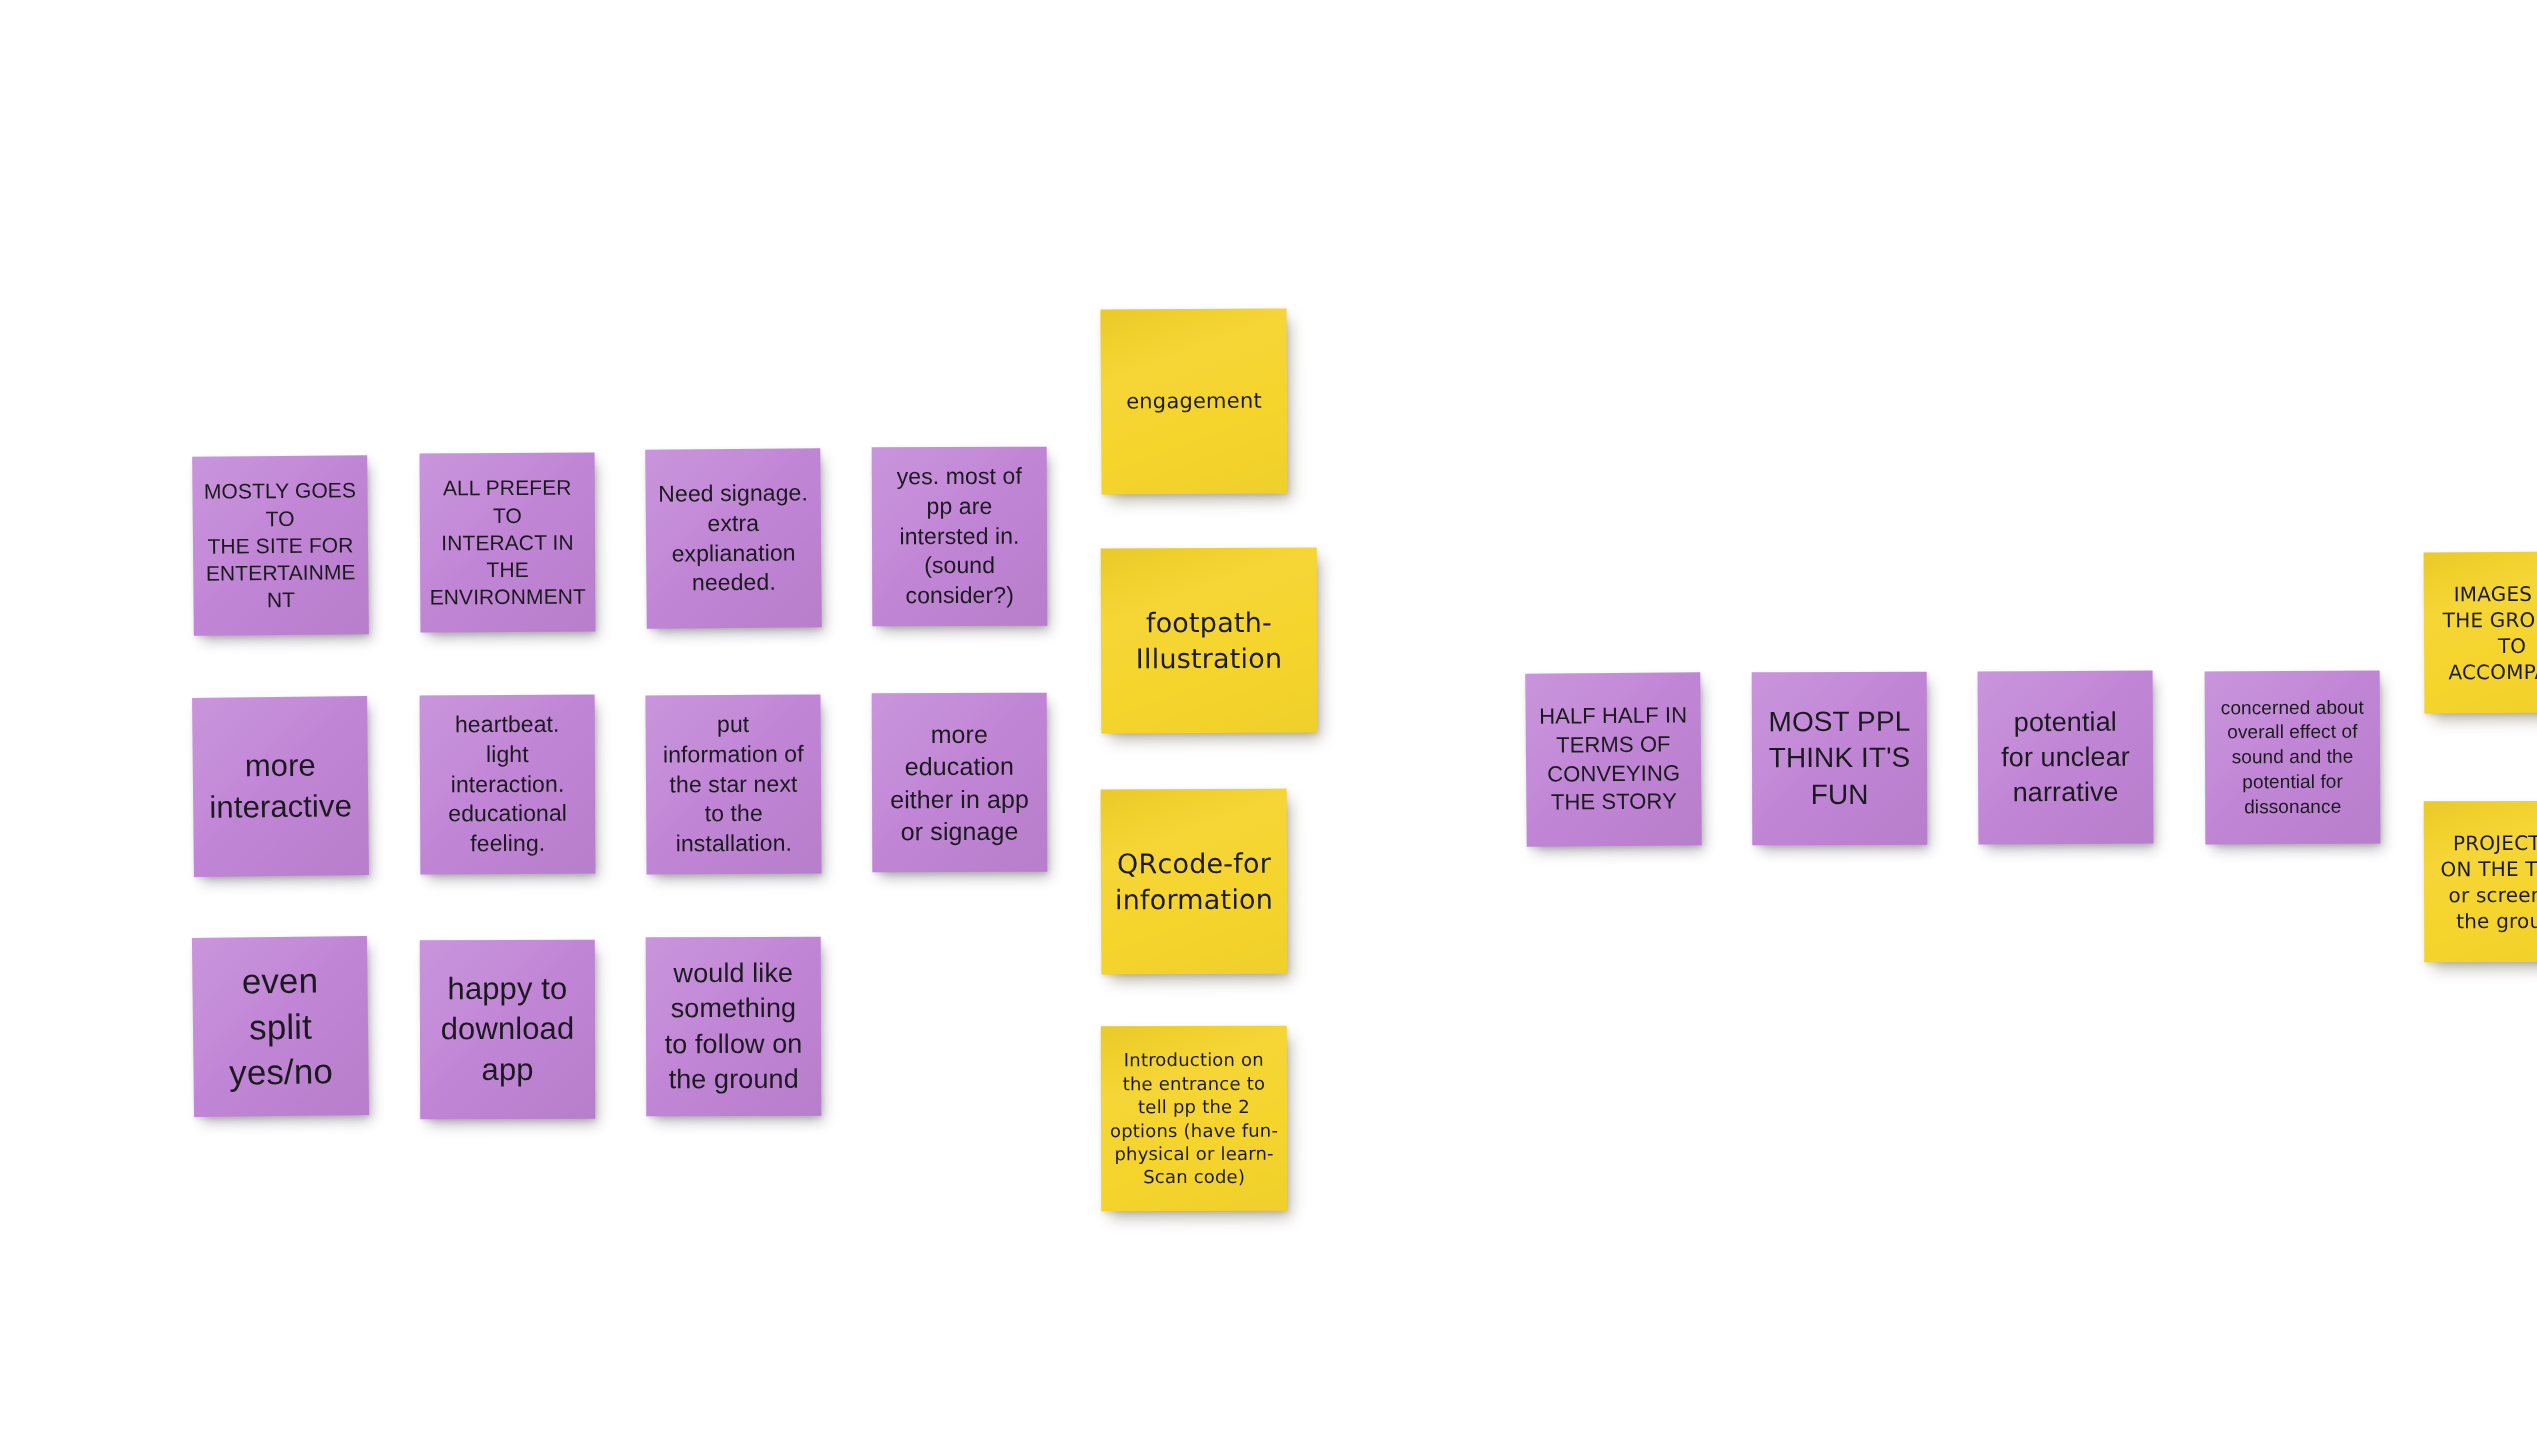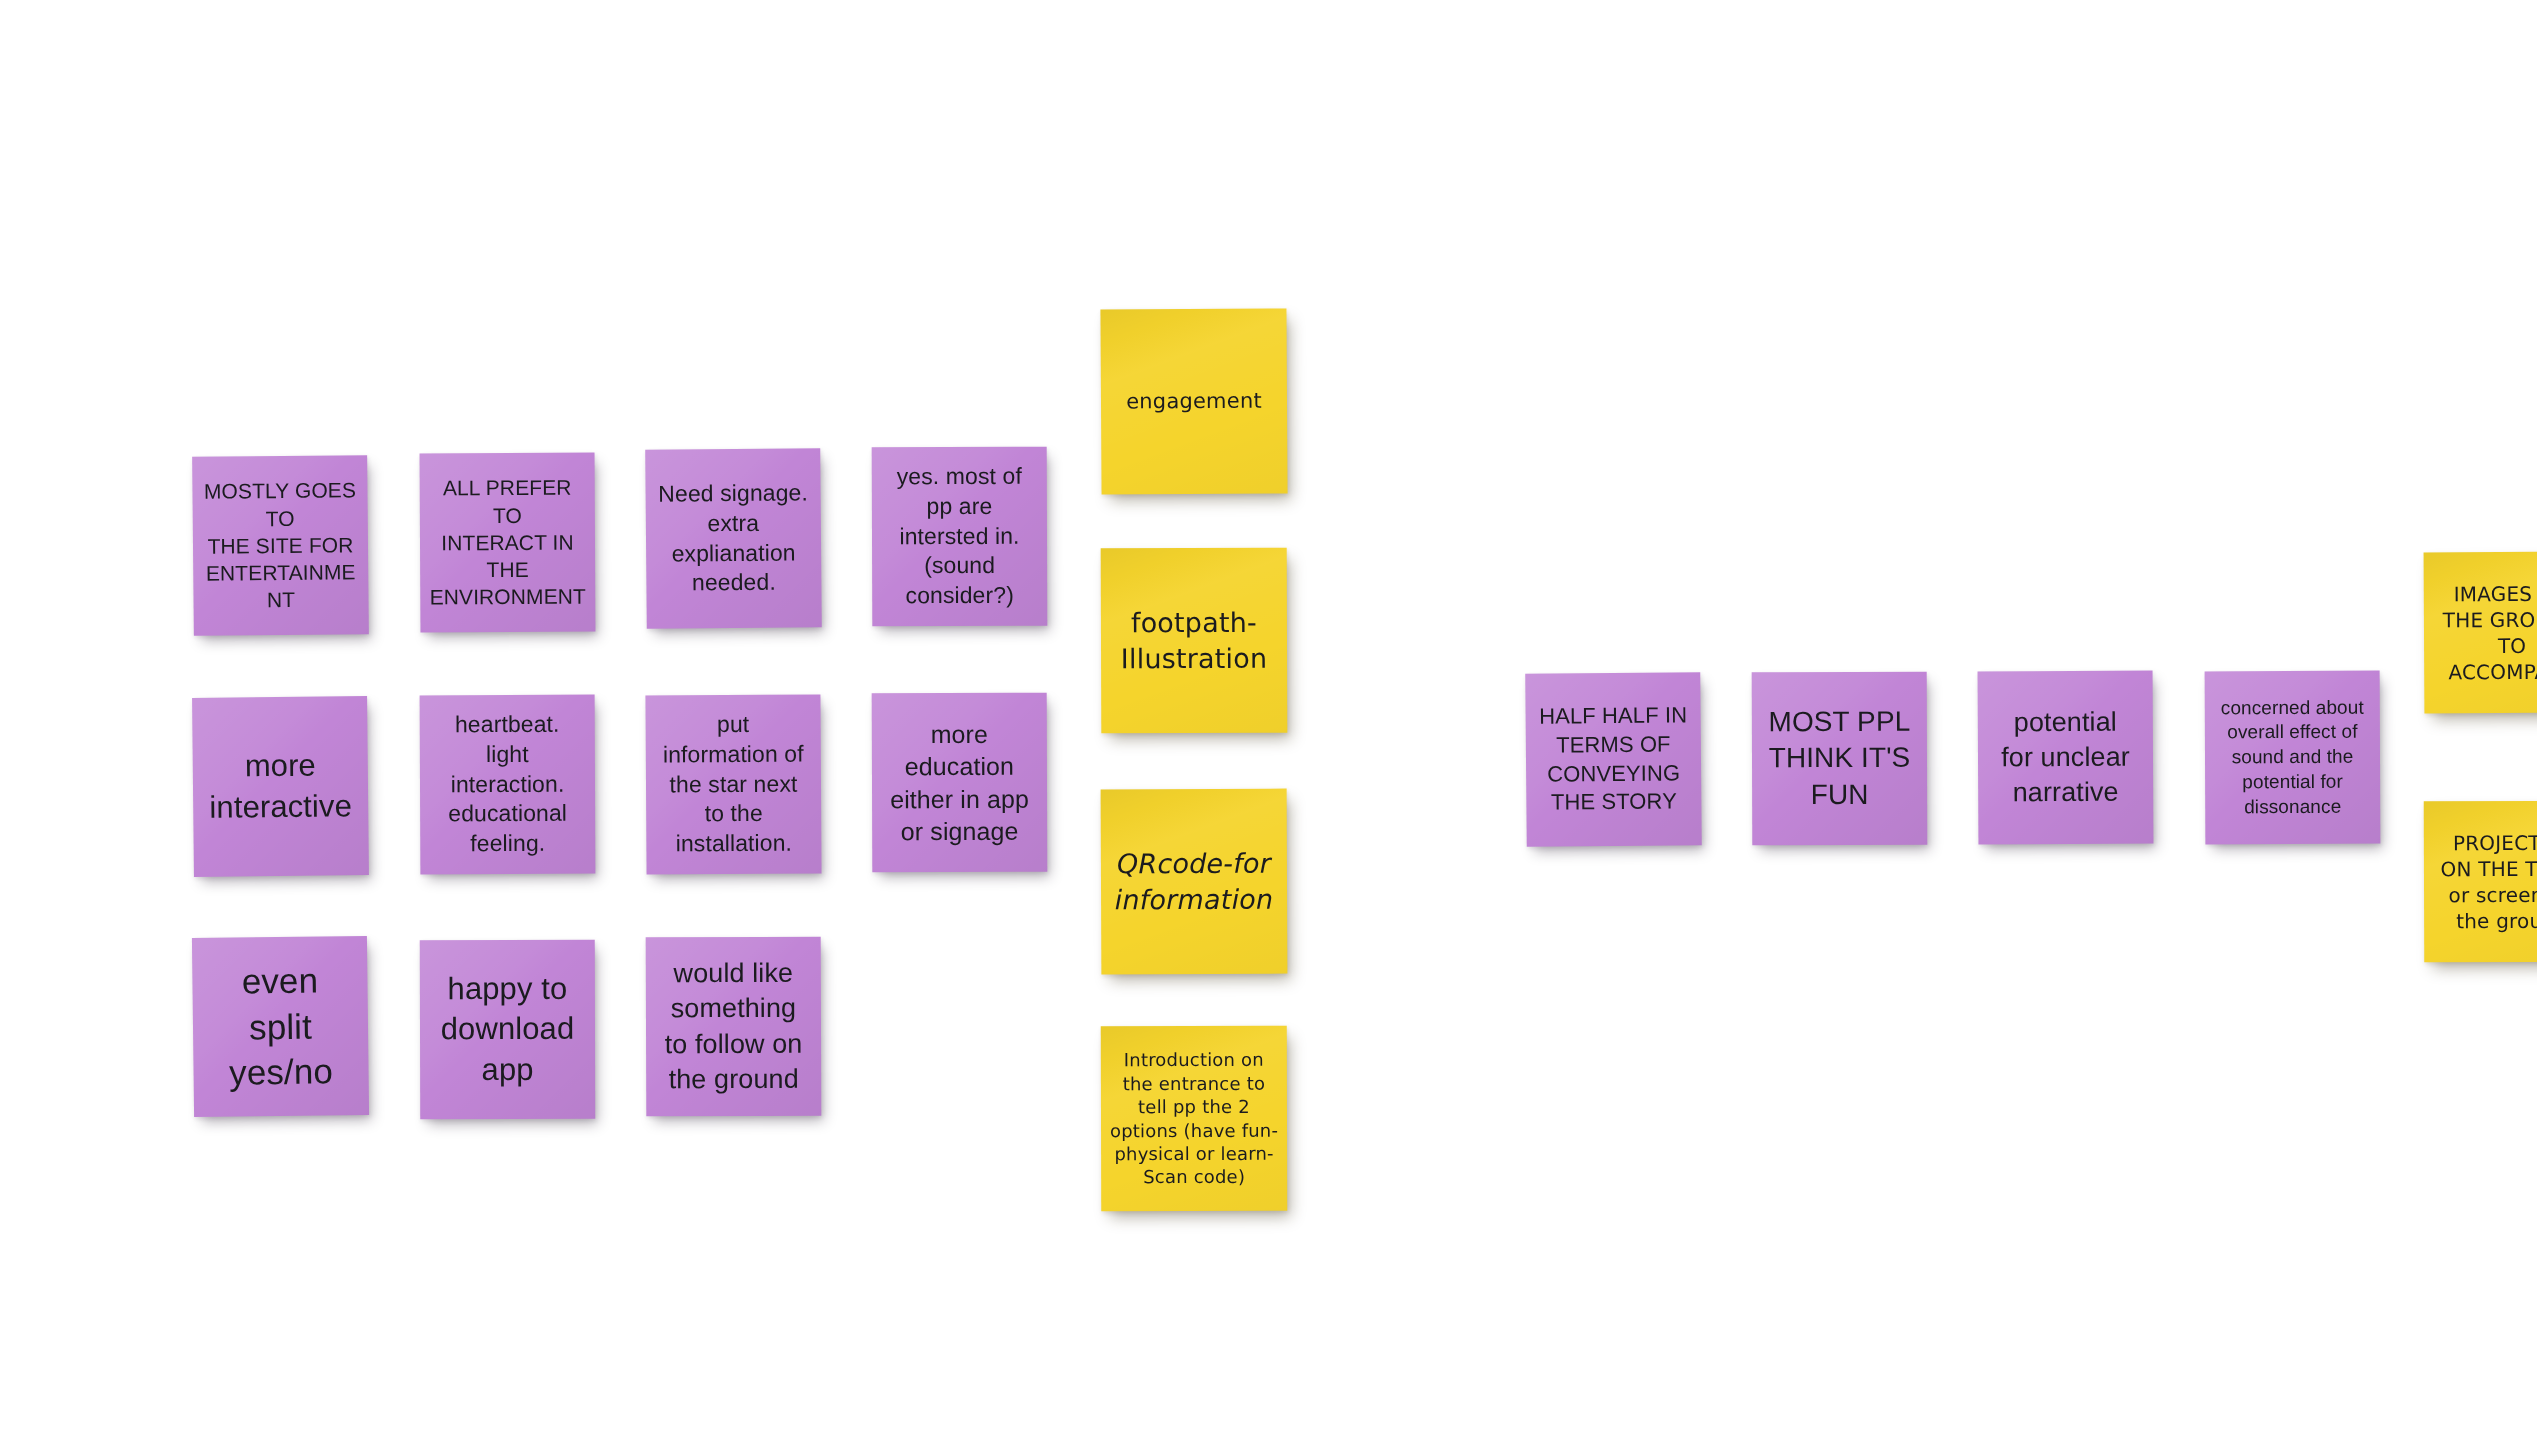--- a/index.html
+++ b/index.html
@@ -113,23 +113,23 @@
 split
 yes/no</span></div>
     <div class="note purple" style="left: 420px; top: 940px; width: 175px; height: 179px; transform: rotate(-0.15deg); background-color: rgb(193, 133, 214); color: rgb(27, 27, 31);"><span class="txt f-cond" style="font-size: 31px; text-align: center;">happy to
 download
 app</span></div>
     <div class="note purple" style="left: 646px; top: 937px; width: 175px; height: 179px; transform: rotate(-0.2deg); background-color: rgb(193, 133, 214); color: rgb(27, 27, 31);"><span class="txt f-cond" style="font-size: 27px; text-align: center;">would like
 something
 to follow on
 the ground</span></div>
     <div class="note yellow" style="left: 1101px; top: 309px; width: 186px; height: 185px; transform: rotate(-0.35deg); background-color: rgb(245, 212, 44); color: rgb(27, 27, 31);"><span class="txt f-wide" style="font-size: 21px; text-align: center;">engagement</span></div>
-    <div class="note yellow" style="left: 1101px; top: 548px; width: 186px; height: 185px; transform: rotate(-0.2deg); background-color: rgb(245, 212, 44); color: rgb(27, 27, 31);"><span class="txt f-wide" style="font-size: 27px; text-align: center;">footpath-
+    <div class="note yellow" style="left: 1101px; top: 548px; width: 216px; height: 185px; transform: rotate(-0.2deg); background-color: rgb(245, 212, 44); color: rgb(27, 27, 31);"><span class="txt f-wide" style="font-size: 27px; text-align: center;">footpath-
 Illustration</span></div>
-    <div class="note yellow" style="left: 1101px; top: 789px; width: 186px; height: 185px; transform: rotate(-0.25deg); background-color: rgb(245, 212, 44); color: rgb(27, 27, 31);"><span class="txt f-wide" style="font-size: 27px; text-align: center; font-style: italic;">QRcode-for
+    <div class="note yellow" style="left: 1101px; top: 789px; width: 186px; height: 185px; transform: rotate(-0.25deg); background-color: rgb(245, 212, 44); color: rgb(27, 27, 31);"><span class="txt f-wide" style="font-size: 27px; text-align: center;">QRcode-for
 information</span></div>
     <div class="note yellow" style="left: 1101px; top: 1026px; width: 186px; height: 185px; transform: rotate(-0.15deg); background-color: rgb(245, 212, 44); color: rgb(27, 27, 31);"><span class="txt f-wide" style="font-size: 18px; text-align: center;">Introduction on
 the entrance to
 tell pp the 2
 options (have fun-
 physical or learn-
 Scan code)</span></div>
     <div class="note purple" style="left: 1526px; top: 673px; width: 175px; height: 173px; transform: rotate(-0.5deg); background-color: rgb(193, 133, 214); color: rgb(27, 27, 31);"><span class="txt f-cond" style="font-size: 22px; text-align: center;">HALF HALF IN
 TERMS OF
 CONVEYING

